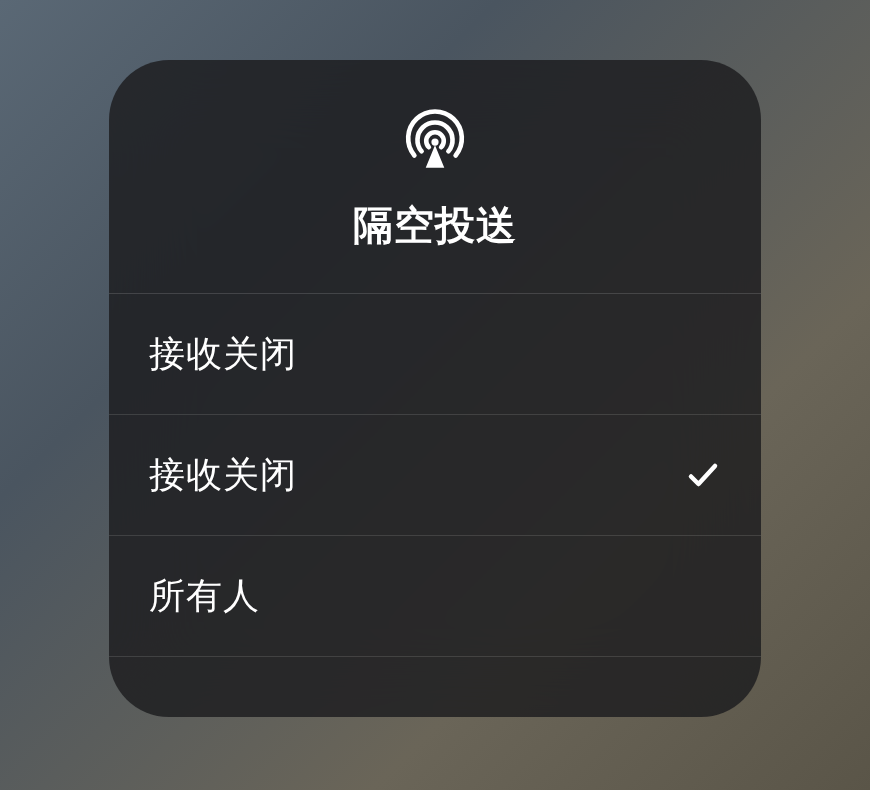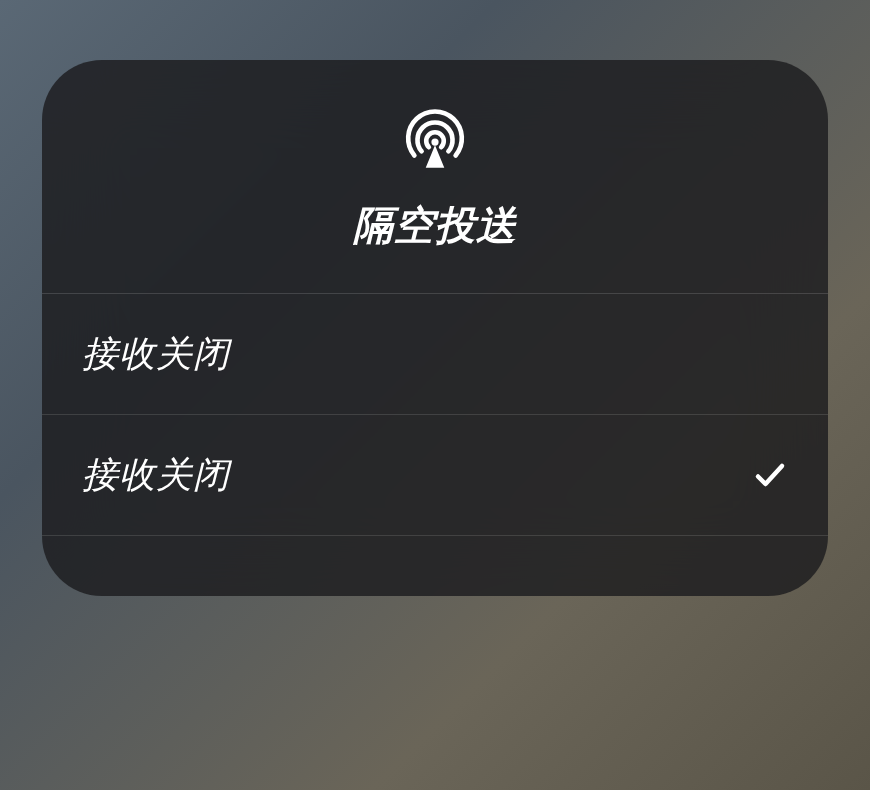--- a/index.html
+++ b/index.html
@@ -12,26 +12,25 @@
       height: 790px;
       background: linear-gradient(135deg, #5a6875 0%, #4a5560 30%, #6a6558 70%, #5a5548 100%);
       display: flex;
       align-items: flex-start;
       justify-content: center;
       font-family: -apple-system, BlinkMacSystemFont, "Segoe UI", "PingFang SC", "Hiragino Sans GB", sans-serif;
       overflow: hidden;
       padding-top: 60px;
     }
     .panel {
-      width: 786px;
+      width: 652px;
       background: rgba(28, 28, 30, 0.82);
       backdrop-filter: blur(40px);
       border-radius: 60px;
       overflow: hidden;
-      font-style: italic;
     }
     .header {
       display: flex;
       flex-direction: column;
       align-items: center;
       justify-content: center;
       padding: 48px 0 40px 0;
       border-bottom: 1px solid rgba(255, 255, 255, 0.14);
     }
     .airdrop-icon {
@@ -104,15 +103,19 @@
 
   <div class="option">
     <span class="option-label">接收关闭</span>
     <span class="checkmark visible">
       <svg viewBox="0 0 24 24" width="36" height="36">
         <path d="M 4 13 L 9 18 L 20 6" fill="none" stroke="#ffffff" stroke-width="3" stroke-linecap="round" stroke-linejoin="round"></path>
       </svg>
     </span>
   </div>
 
+  <div class="option">
+    <span class="option-label">所有人</span>
+
+  </div>
 
   <div class="spacer"></div>
 </div>
 
 </body></html>

